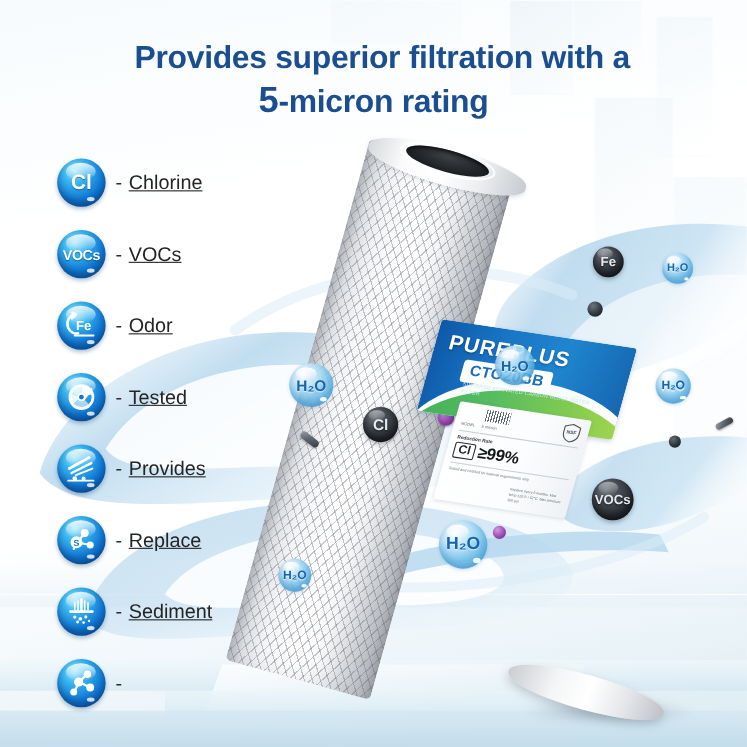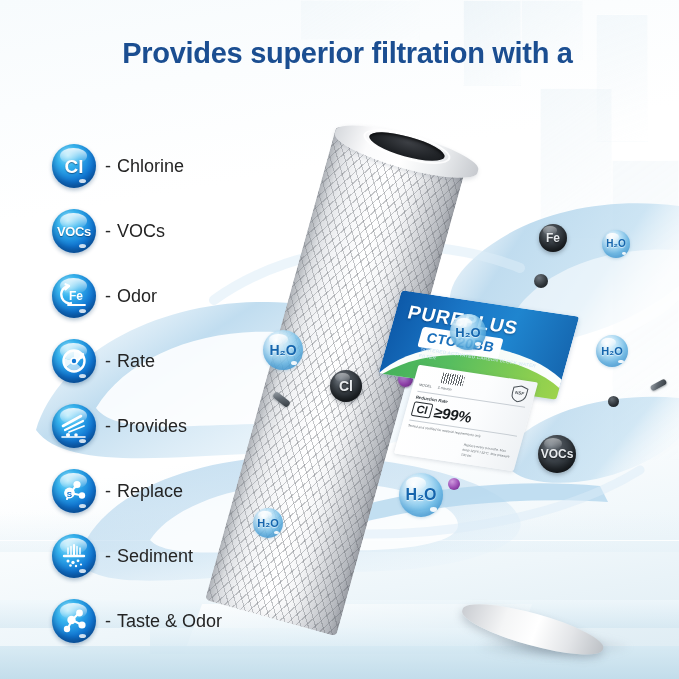--- a/index.html
+++ b/index.html
@@ -93,21 +93,21 @@
   }
   .feat .badge .gl {
     position: relative; z-index: 2;
     color: #fff; font-weight: bold;
     text-shadow: 0 1px 1px rgba(0,40,80,.55);
     line-height: 1;
   }
   .gl.t-cl   { font-size: 19px; }
   .gl.t-vocs { font-size: 13px; letter-spacing:-.4px; }
   .feat .sep { color: #2a2a2a; font-size: 18px; margin: 0 6px 0 9px; }
-  .feat .lbl { color: #242424; font-size: 18px; white-space: nowrap; }
+  .feat .lbl { color: #242424; font-size: 18px; white-space: nowrap; text-decoration: underline; }
   .badge svg { position: relative; z-index: 2; display:block; }
 
   
   #swirl { position: absolute; inset: 0; z-index: 10; pointer-events: none; }
 
   
   #cartridge {
     position: absolute; left: 298px; top: 128px;
     width: 300px; height: 530px;
     z-index: 20;
@@ -358,20 +358,21 @@
            C 598,488 656,462 679,438 Z" fill="url(#ribA)" opacity="0.75"></path>
 
   <path d="M 352,508 C 420,488 520,478 600,486 L 608,502 C 522,496 424,506 356,524 Z" fill="#b4d7ee" opacity="0.8"></path>
 
   <path d="M 214,300 C 300,238 430,232 520,268" fill="none" stroke="#dcecf8" stroke-width="10" opacity="0.55" stroke-linecap="round"></path>
   <path d="M 640,470 C 560,520 420,544 300,530" fill="none" stroke="#dcecf8" stroke-width="9" opacity="0.5" stroke-linecap="round"></path>
 </svg>
 
 <div id="headline">
   <span class="l1">Provides superior filtration with a</span>
+  <span class="l2"><span class="big">5</span><span>-micron rating</span></span>
 </div>
 
 <div id="features">
 
   <div class="feat">
     <div class="badge">
       <span class="gl t-cl">Cl</span>
     </div>
     <span class="sep">-</span>
     <span class="lbl">Chlorine</span>
@@ -404,21 +405,21 @@
         <circle cx="14" cy="14" r="10.5" fill="none" stroke="#fff" stroke-width="2.4"></circle>
         <path d="M14 4 A10 10 0 0 1 23.6 11.3 L14 14 Z" fill="#fff" opacity=".95"></path>
         <path d="M4.4 11.4 A10 10 0 0 1 14 4 L14 14 Z" fill="#fff" opacity=".75"></path>
         <path d="M6.2 20.6 A10 10 0 0 1 4.4 11.5 L14 14 Z" fill="#fff" opacity=".9"></path>
         <path d="M21.5 21 A10 10 0 0 1 6.4 20.8 L14 14 Z" fill="#fff" opacity=".6"></path>
         <path d="M23 7 L16 16" stroke="#fff" stroke-width="2.2" stroke-linecap="round"></path>
         <circle cx="14" cy="14" r="3" fill="#1177d4" stroke="#fff" stroke-width="1.6"></circle>
       </svg>
     </div>
     <span class="sep">-</span>
-    <span class="lbl">Rate</span>
+    <span class="lbl">Tested</span>
   </div>
 
   <div class="feat">
     <div class="badge">
       <svg width="30" height="28" viewBox="0 0 30 28">
         <path d="M4 14 L22 4" stroke="#fff" stroke-width="2.6" stroke-linecap="round"></path>
         <path d="M6 18 L24 9" stroke="#fff" stroke-width="2.2" stroke-linecap="round"></path>
         <path d="M10 20 L25 14" stroke="#fff" stroke-width="1.8" stroke-linecap="round"></path>
         <circle cx="9" cy="23" r="2.1" fill="#fff"></circle>
         <circle cx="17" cy="23" r="1.8" fill="#fff"></circle>
@@ -465,21 +466,20 @@
     <div class="badge">
       <svg width="30" height="28" viewBox="0 0 30 28">
         <path d="M13 13 L19 7 M13 13 L21 17 M13 13 L9 21" stroke="#fff" stroke-width="2" stroke-linecap="round"></path>
         <circle cx="20.5" cy="6" r="3.4" fill="#fff"></circle>
         <circle cx="23" cy="18" r="3.6" fill="#fff"></circle>
         <circle cx="8" cy="22" r="3.2" fill="#fff"></circle>
         <circle cx="12.5" cy="13" r="4.2" fill="#fff"></circle>
       </svg>
     </div>
     <span class="sep">-</span>
-    <span class="lbl">Taste &amp; Odor</span>
   </div>
 </div>
 
 <div id="cartridge">
   <div class="cartshadow"></div>
   <div class="body"></div>
 
   <div class="cap cap-top">
     <div class="hole"></div>
     <div class="rim"></div>

